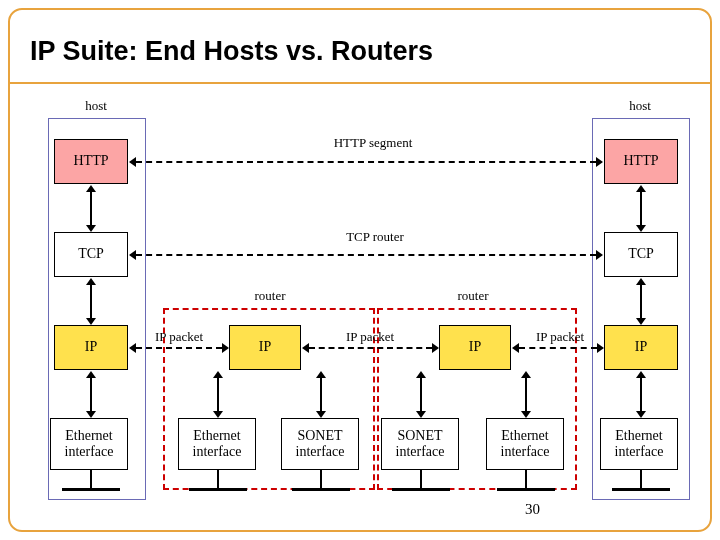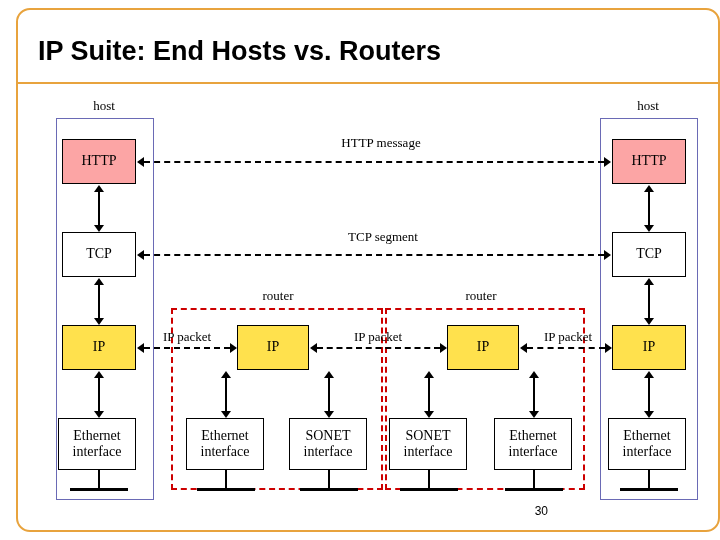--- a/index.html
+++ b/index.html
@@ -11,21 +11,20 @@
     width: 720px;
     height: 540px;
     font-family: "Liberation Serif", serif;
     overflow: hidden;
   }
   #slide {
     position: relative;
     width: 568px;
     height: 540px;
     box-sizing: border-box;
-    margin-left: 8px;
   }
   
   .frame {
     position: absolute;
     left: 8px;
     top: 8px;
     width: 704px;
     height: 524px;
     box-sizing: border-box;
     border: 2px solid #e8a33d;
@@ -134,22 +133,22 @@
   .medium-line {
     position: absolute;
     height: 0;
     border-top: 3px solid #000000;
   }
 
   .page-number {
     position: absolute;
     right: 28px;
     bottom: 22px;
-    font-family: Liberation Sans, sans-serif;
-    font-size: 12px;
+    font-family: Liberation Serif, serif;
+    font-size: 15px;
     color: #000000;
   }
 </style>
 </head>
 <body>
 
 <div id="slide">
 
   <div class="frame"></div>
 
@@ -236,26 +235,26 @@
   <div class="vconn" style="left:420px; top:377px; height:34px;"></div>
   <div class="arrow-up" style="left:416px; top:371px;"></div>
   <div class="arrow-down" style="left:416px; top:411px;"></div>
   <div class="vconn" style="left:525px; top:377px; height:34px;"></div>
   <div class="arrow-up" style="left:521px; top:371px;"></div>
   <div class="arrow-down" style="left:521px; top:411px;"></div>
 
   <div class="hdash" style="left:136px; top:161px; width:460px;"></div>
   <div class="arrow-left" style="left:129px; top:157px;"></div>
   <div class="arrow-right" style="left:596px; top:157px;"></div>
-  <div class="proto-label" style="left:278px; top:135px; width:190px;">HTTP message</div>
+  <div class="proto-label" style="left:278px; top:135px; width:190px;">HTTP segment</div>
 
   <div class="hdash" style="left:136px; top:254px; width:460px;"></div>
   <div class="arrow-left" style="left:129px; top:250px;"></div>
   <div class="arrow-right" style="left:596px; top:250px;"></div>
-  <div class="proto-label" style="left:285px; top:229px; width:180px;">TCP segment</div>
+  <div class="proto-label" style="left:285px; top:229px; width:180px;">TCP router</div>
 
   <div class="hdash" style="left:136px; top:347px; width:86px;"></div>
   <div class="arrow-left" style="left:129px; top:343px;"></div>
   <div class="arrow-right" style="left:222px; top:343px;"></div>
   <div class="proto-label" style="left:137px; top:329px; width:84px;">IP packet</div>
 
   <div class="hdash" style="left:309px; top:347px; width:123px;"></div>
   <div class="arrow-left" style="left:302px; top:343px;"></div>
   <div class="arrow-right" style="left:432px; top:343px;"></div>
   <div class="proto-label" style="left:328px; top:329px; width:84px;">IP packet</div>

